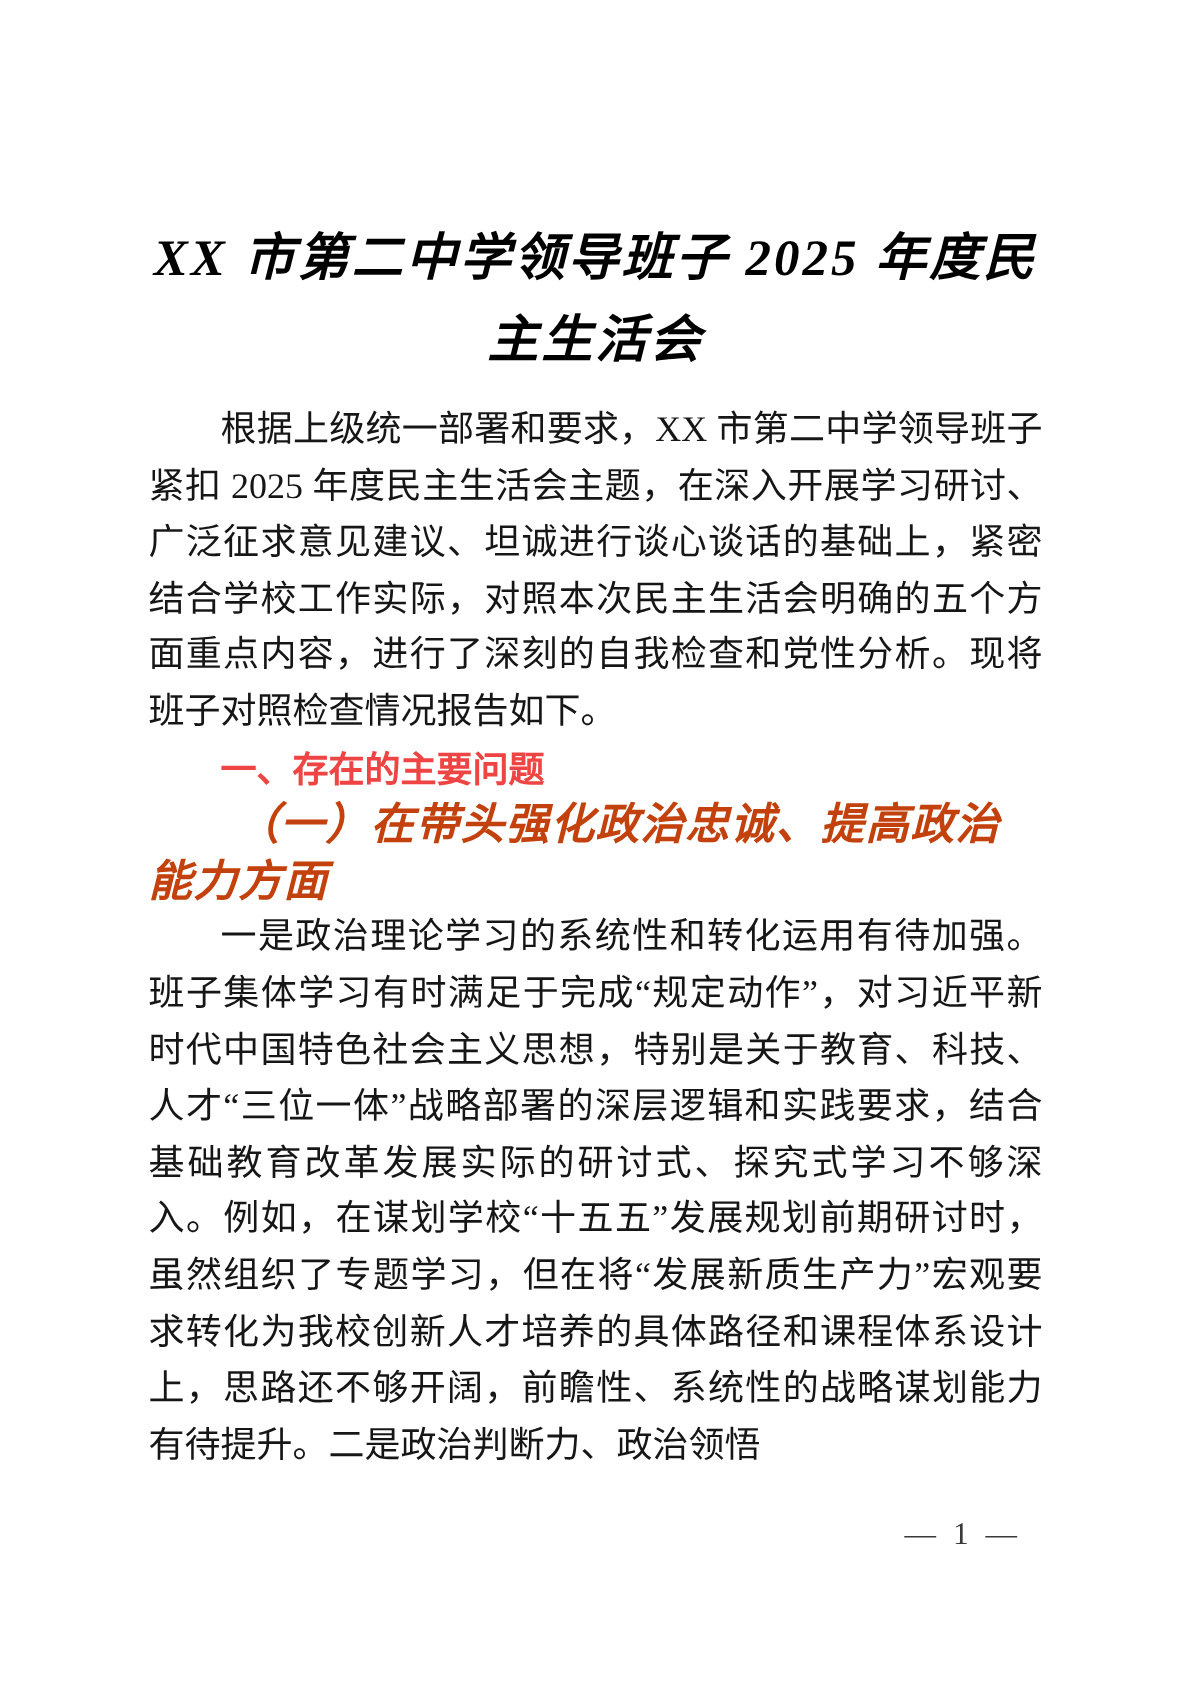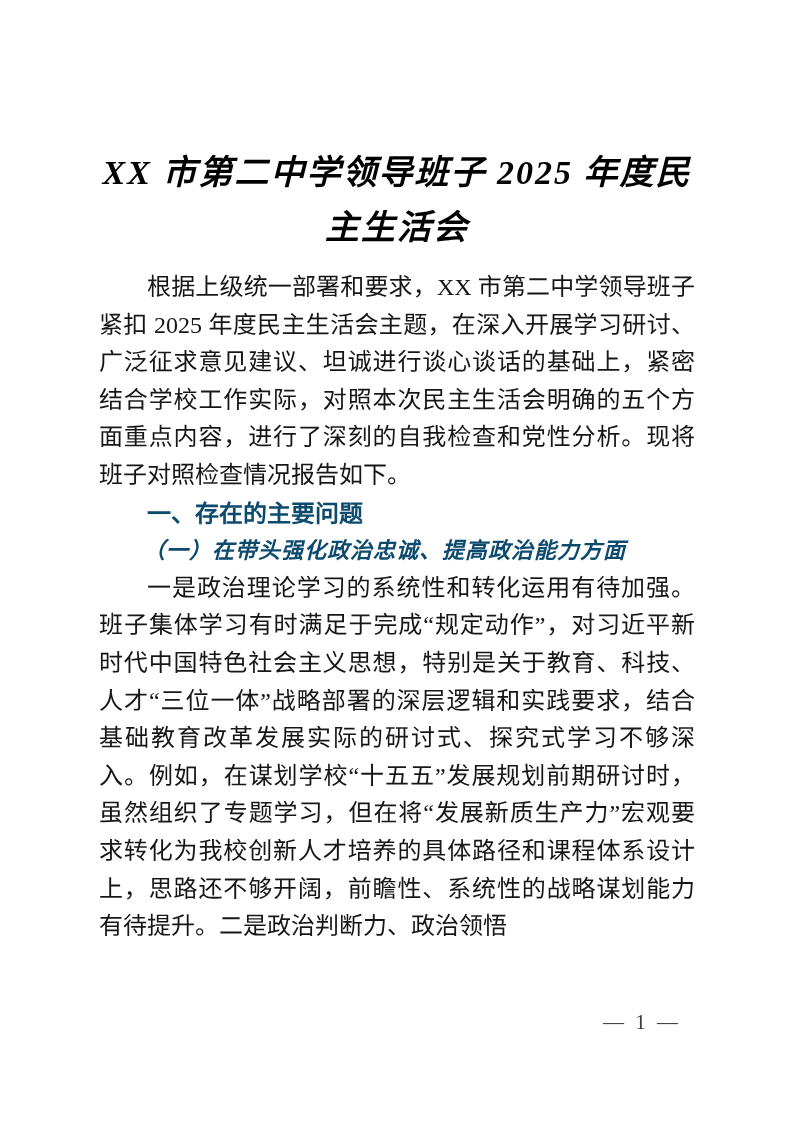--- a/index.html
+++ b/index.html
@@ -47,32 +47,32 @@
     font-family: Liberation Serif, serif;
   }
   
   .section-heading {
     margin: 0;
     font-family: "Liberation Sans", "DejaVu Sans", sans-serif;
     font-size: 24px;
     line-height: 37.6px;
     font-weight: bold;
     text-indent: 2em;
-    color: #0c4a6e;
+    color: #ef4444;
   }
   
   .subsection-heading {
     margin: 0;
-    font-size: 22px;
+    font-size: 29px;
     line-height: 37.6px;
     font-weight: bold;
     font-style: italic;
     text-indent: 2em;
     letter-spacing: 1px;
-    color: #0c4a6e;
+    color: #c2410c;
   }
   
   .footer {
     position: absolute;
     top: 1010px;
     right: 112px;
     font-size: 21px;
     line-height: 24px;
     letter-spacing: 3px;
     color: #3a3a3a;

